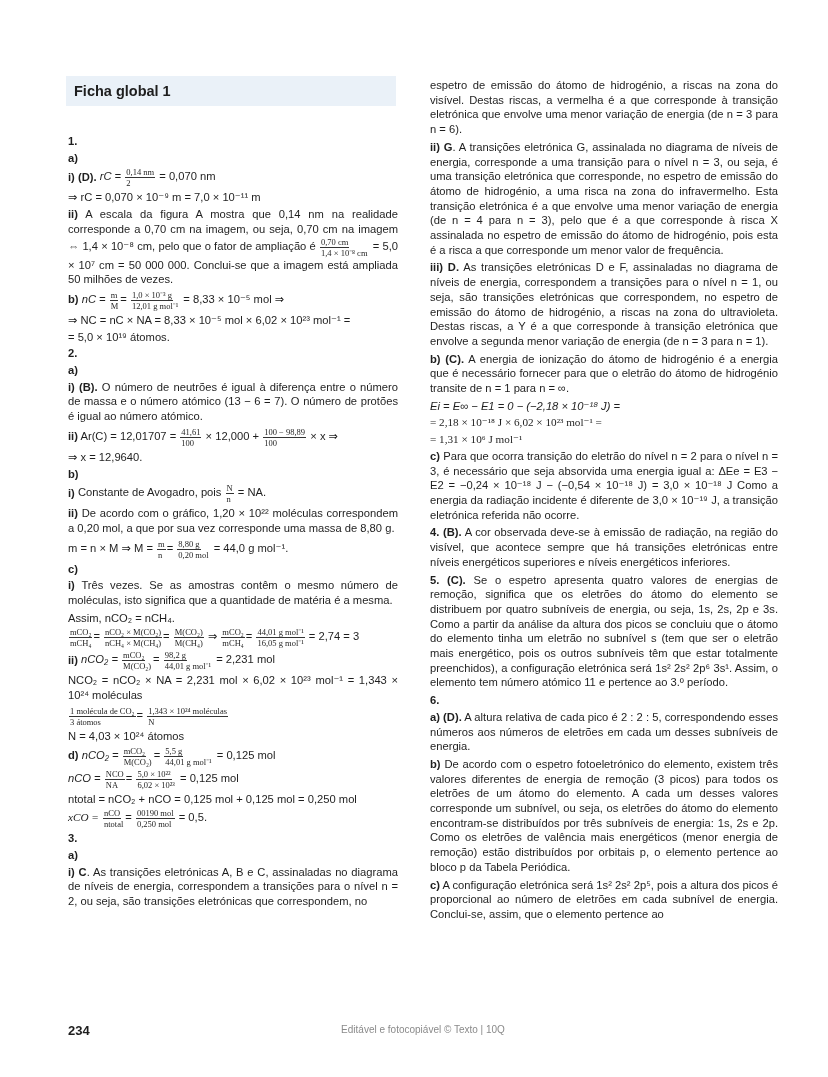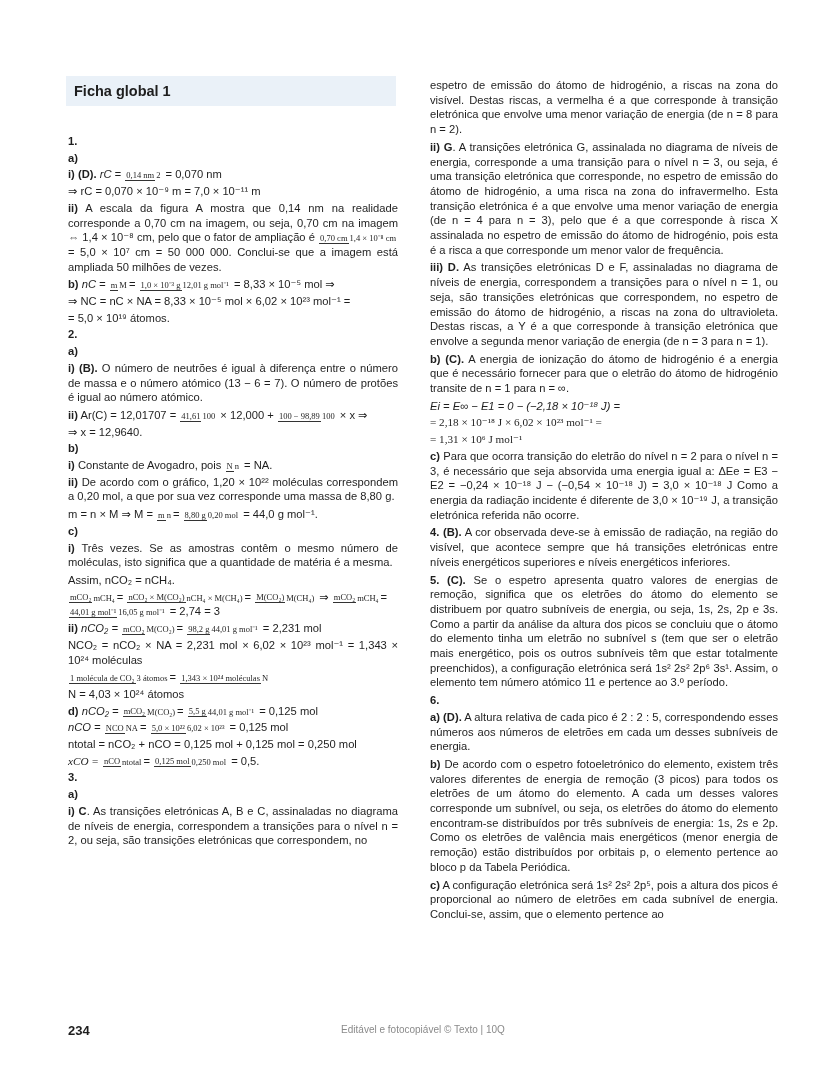--- a/index.html
+++ b/index.html
@@ -9,21 +9,21 @@
   .col { position:absolute; top:68px; font-size:11.2px; line-height:14.7px; text-align:justify; }
   .col-left { left:68px; width:330px; }
   .col-right { left:430px; width:348px; top:70px; }
   .title-bar { background:#eaf1f8; height:30px; padding:0 8px; display:flex; align-items:center;
                font-weight:bold; font-size:14.5px; margin-left:-2px; width:314px; }
   .p { margin:0 0 3px 0; }
   .h { font-weight:bold; margin:2px 0 2px 0; }
   .b { font-weight:bold;margin-top:48px; }
   .i { font-style:italic; }
   .serif { font-family:"Liberation Serif", "DejaVu Serif", serif; }
-  .frac { display:inline-flex; flex-direction:row; align-items:center; vertical-align:middle;
+  .frac { display:inline-flex; flex-direction:column; align-items:flex-start; vertical-align:middle;
           font-family:"Liberation Serif", serif; font-size:8.5px; line-height:10px; margin:0 1px; }
   .frac .num { border-bottom:0.8px solid #333; padding:0 1px; }
   .frac .den { padding:0 1px; }
   .eq { margin:2px 0 2px 0; text-align:left; }
   .footer { position:absolute; top:1015px; left:68px; width:710px; font-size:11px; }
   .page-num { position:absolute; left:0; top:0; font-weight:bold; font-size:13px; }
   .footer-text { position:absolute; left:0; width:710px; top:1px; text-align:center; color:#8a8a8a; font-size:10px; }
 </style>
 </head>
 <body>
@@ -204,35 +204,35 @@
       <span>= 0,125 mol</span>
     </div>
     <div class="eq">ntotal = nCO₂ + nCO = 0,125 mol + 0,125 mol = 0,250 mol</div>
     <div class="eq">
       <span class="i serif">xCO =</span>
       <span class="frac">
           <span class="num">nCO</span>
           <span class="den">ntotal</span>
         </span>=
       <span class="frac">
-          <span class="num">0,125 mol</span>
+          <span class="num">00190 mol</span>
           <span class="den">0,250 mol</span>
         </span>
       <span>= 0,5.</span>
     </div>
 
     <div class="h">3.</div>
     <div class="h">a)</div>
     <div class="p">
       <span class="b">i) C</span><span>. As transições eletrónicas A, B e C, assinaladas no diagrama de níveis de energia, correspondem a transições para o nível n = 2, ou seja, são transições eletrónicas que correspondem, no</span>
     </div>
   </div>
 
   <div class="col col-right">
-    <div class="p">espetro de emissão do átomo de hidrogénio, a riscas na zona do visível. Destas riscas, a vermelha é a que corresponde à transição eletrónica que envolve uma menor variação de energia (de n = 8 para n = 2).</div>
+    <div class="p">espetro de emissão do átomo de hidrogénio, a riscas na zona do visível. Destas riscas, a vermelha é a que corresponde à transição eletrónica que envolve uma menor variação de energia (de n = 3 para n = 6).</div>
     <div class="p">
       <span class="b">ii) G</span><span>. A transições eletrónica G, assinalada no diagrama de níveis de energia, corresponde a uma transição para o nível n = 3, ou seja, é uma transição eletrónica que corresponde, no espetro de emissão do átomo de hidrogénio, a uma risca na zona do infravermelho. Esta transição eletrónica é a que envolve uma menor variação de energia (de n = 4 para n = 3), pelo que é a que corresponde à risca X assinalada no espetro de emissão do átomo de hidrogénio, pois esta é a risca a que corresponde um menor valor de frequência.</span>
     </div>
     <div class="p">
       <span class="b">iii) D.</span>
       <span>As transições eletrónicas D e F, assinaladas no diagrama de níveis de energia, correspondem a transições para o nível n = 1, ou seja, são transições eletrónicas que correspondem, no espetro de emissão do átomo de hidrogénio, a riscas na zona do ultravioleta. Destas riscas, a Y é a que corresponde à transição eletrónica que envolve a segunda menor variação de energia (de n = 3 para n = 1).</span>
     </div>
     <div class="p">
       <span class="b">b) (C).</span>
       <span>A energia de ionização do átomo de hidrogénio é a energia que é necessário fornecer para que o eletrão do átomo de hidrogénio transite de n = 1 para n = ∞.</span>

